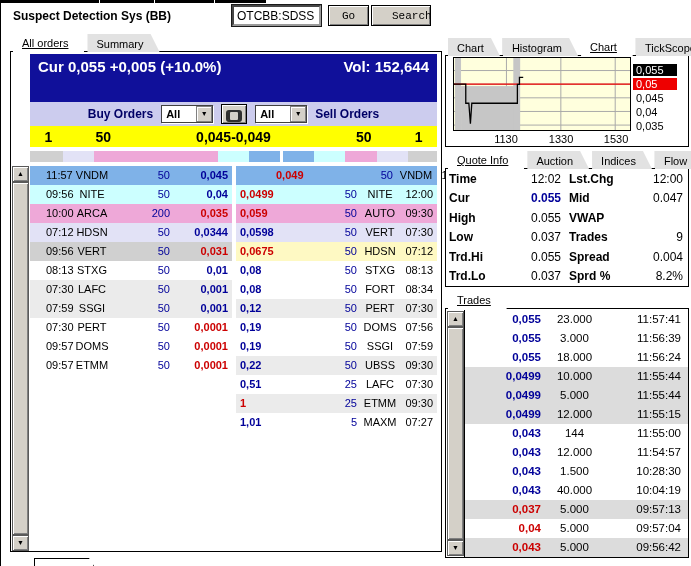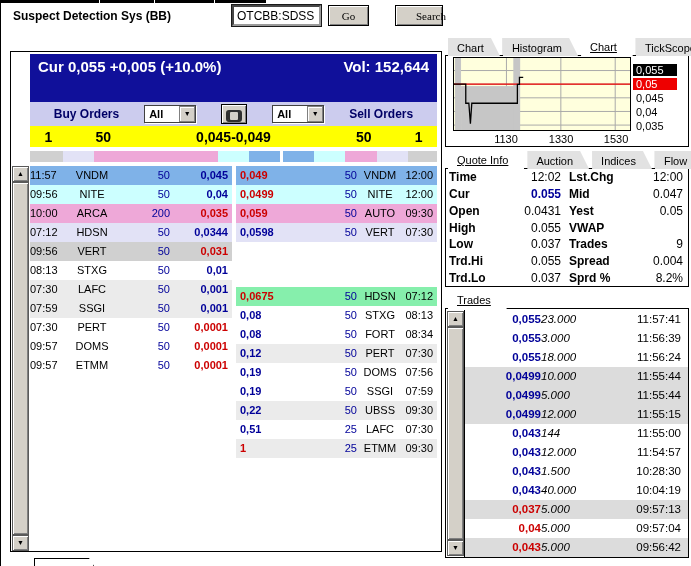--- a/index.html
+++ b/index.html
@@ -15,43 +15,43 @@
   #top-strip { left:0; top:0; width:266px; height:3px;
     background:linear-gradient(90deg,#000 0 99px,#fff 99px 100px,#000 100px 154px,#fff 154px 155px,#000 155px 214px,#fff 214px 215px,#000 215px 266px); }
   #left-border { left:0; top:0; width:1px; height:566px; background:#000; }
 
   #app-title { left:13px; top:9px; font-size:12px; font-weight:bold; }
   #symbol-input { left:232px; top:5px; width:89px; height:21px;
     border:2px inset #9a9a9a; outline:1px solid #1a1a1a; background:#fff;
     font-family:"Liberation Sans",sans-serif; font-size:12px; padding:0 3px; }
   .btn3d { background:var(--button-face); border:1px solid #000;
     box-shadow:inset 1px 1px 0 #fff, inset -1px -1px 0 #808080;
-    font-family:Liberation Serif, serif; font-size:11px; text-align:center; cursor:default; }
+    font-family:Liberation Mono, monospace; font-size:11px; text-align:center; cursor:default; }
   #go-btn { left:328px; top:5px; width:41px; height:21px; }
-  #search-btn { left:395px; top:5px; width:48px; height:21px;padding-left:20px; }
+  #search-btn { left:371px; top:5px; width:60px; height:21px;padding-left:20px; }
 
   
   .tabbar { display:flex; align-items:flex-end; z-index:3; }
   .tab { height:18px; padding:2px 16px 0 9px; background:#e2e2e2; margin-right:3px;
     clip-path:polygon(0 0, calc(100% - 9px) 0, 100% 100%, 0 100%);
     filter:drop-shadow(0 -1px 0 #000) drop-shadow(1px 0 0 #000) drop-shadow(-1px 0 0 #000);
     white-space:nowrap; line-height:16px; }
   .tab.active { background:#fff; height:19px; font-weight:normal; }
   .tab.active .tab-label { text-decoration:underline; }
   #left-tabbar  { left:13px;  top:33px;  height:19px; }
   #chart-tabbar { left:448px; top:37px;  height:19px; }
   #quote-tabbar { left:448px; top:150px; height:19px; }
   #trades-tabbar{ left:448px; top:290px; height:19px; }
 
   
   #left-panel { left:10px; top:51px; width:432px; height:501px; border:1px solid #000; background:#fff; }
   #book-header { left:30px; top:54px; width:407px; height:48px; background:var(--header-navy);
     color:#fff; font-weight:bold; font-size:15px; padding:4px 8px; display:flex; justify-content:space-between; }
   #filter-row { left:30px; top:102px; width:407px; height:24px; background:var(--filter-bar);
-    display:flex; align-items:center; justify-content:center; gap:25px; }
+    display:flex; align-items:center; justify-content:center; gap:8px; }
   .filter-label { font-weight:bold; color:#000066; font-size:12px; }
   .mini-select { width:52px; height:18px; background:#fff; border:1px solid #404040;
     box-shadow:1px 1px 0 #fff; display:flex; align-items:center; }
   .mini-select .val { flex:1; font-weight:bold; padding-left:4px; font-size:11px; }
   .mini-select .drop { width:16px; height:16px; background:var(--button-face);
     border:1px solid #808080; box-shadow:inset 1px 1px 0 #fff; font-size:7px; text-align:center; line-height:14px; }
   #link-btn { width:26px; height:20px; display:flex; align-items:center; justify-content:center; }
   .chain-icon { position:relative; width:16px; height:9px; display:inline-block; }
   .chain-icon::before, .chain-icon::after { content:""; position:absolute; top:0; width:10px; height:8px;
     border:2px solid #303030; border-radius:3px; }
@@ -64,21 +64,21 @@
   .depthbar { height:11px; display:flex; }
   #depth-left  { left:30px;  top:151px; width:250px; }
   #depth-right { left:283px; top:151px; width:154px; }
   .depth-seg { height:100%; }
 
   #bid-list { left:30px;  top:166px; width:202px; }
   #ask-list { left:236px; top:166px; width:201px; }
   .book-row { height:19px; line-height:19px; display:grid; }
   #bid-list .book-row { grid-template-columns:40px 44px 56px 62px; }
   #ask-list .book-row { grid-template-columns:64px 57px 46px 34px; }
-  .c-time  { padding-left:0; }
+  .c-time  { padding-left:16px; }
   .c-mm    { text-align:center; }
   .c-size  { text-align:right; color:var(--price-up-navy); }
   .c-price { text-align:right; font-weight:bold; padding-right:4px; }
   .c-price-l { text-align:left; font-weight:bold; padding-left:4px; }
   .c-time-r { text-align:right; padding-right:4px; }
   .up   { color:var(--price-up-navy); }
   .down { color:var(--price-down-red); }
 
   
   .sbar { width:17px; background:#d4d0c8; display:flex; flex-direction:column; }
@@ -107,39 +107,43 @@
   .q-lab { font-weight:bold; }
   .q-val { text-align:right; }
   .q-val.cur { font-weight:bold; color:var(--price-up-navy); }
   .q-v2 { padding-right:5px; }
 
   
   #trades-box { left:445px; top:308px; width:244px; height:250px; border:1px solid #000; background:#fff; }
   #trade-list { left:464px; top:310px; width:224px; height:247px; border-left:1px solid #000; }
   .trade-row { height:19px; line-height:19px; display:grid; grid-template-columns:76px 67px 1fr; font-size:11.5px; }
   .t-price { text-align:right; font-weight:bold; }
-  .t-size  { text-align:left;font-style:italic; }
+  .t-size  { text-align:center; }
   .t-time  { text-align:right; padding-right:7px; }
 
   #partial-tab { left:34px; top:558px; width:60px; height:8px; background:#fff;
     border:1px solid #000; border-bottom:none;
     clip-path:polygon(0 0, calc(100% - 5px) 0, 100% 100%, 0 100%); }
 </style>
 </head>
 <body>
 
 <div id="app">
   <div class="abs" id="top-strip"></div>
   <div class="abs" id="left-border"></div>
 
   <div class="abs" id="app-title">Suspect Detection Sys (BB)</div>
   <input class="abs" id="symbol-input" value="OTCBB:SDSS" style="">
   <button class="abs btn3d" id="go-btn">Go</button>
   <button class="abs btn3d" id="search-btn">Search</button>
 
+  <div class="abs tabbar" id="left-tabbar">
+      <div class="tab active"><span class="tab-label">All orders</span></div>
+      <div class="tab"><span class="tab-label">Summary</span></div>
+    </div>
 
   <div class="abs" id="left-panel"></div>
 
   <div class="abs" id="book-header">
     <span>Cur 0,055 +0,005 (+10.0%)</span>
     <span>Vol: 152,644</span>
   </div>
 
   <div class="abs" id="filter-row">
     <span class="filter-label">Buy Orders</span>
@@ -242,21 +246,21 @@
         <div class="c-price down">0,0001</div>
       </div>
       <div class="book-row" style="background: rgb(255, 255, 255);">
         <div class="c-time">09:57</div>
         <div class="c-mm">ETMM</div>
         <div class="c-size">50</div>
         <div class="c-price down">0,0001</div>
       </div>
     </div>
   <div class="abs" id="ask-list">
-      <div class="book-row" style="background: rgb(127, 178, 232);">
+      <div class="book-row" style="background: rgb(127, 178, 232); padding-left: 36px;">
         <div class="c-price-l down">0,049</div>
         <div class="c-size">50</div>
         <div class="c-mm">VNDM</div>
         <div class="c-time-r">12:00</div>
       </div>
       <div class="book-row" style="background: rgb(204, 255, 255);">
         <div class="c-price-l down">0,0499</div>
         <div class="c-size">50</div>
         <div class="c-mm">NITE</div>
         <div class="c-time-r">12:00</div>
@@ -266,21 +270,21 @@
         <div class="c-size">50</div>
         <div class="c-mm">AUTO</div>
         <div class="c-time-r">09:30</div>
       </div>
       <div class="book-row" style="background: rgb(226, 226, 246);">
         <div class="c-price-l up">0,0598</div>
         <div class="c-size">50</div>
         <div class="c-mm">VERT</div>
         <div class="c-time-r">07:30</div>
       </div>
-      <div class="book-row" style="background: #86efac; margin-top: 45px;">
+      <div class="book-row" style="background: #fef9c3;">
         <div class="c-price-l down">0,0675</div>
         <div class="c-size">50</div>
         <div class="c-mm">HDSN</div>
         <div class="c-time-r">07:12</div>
       </div>
       <div class="book-row" style="background: rgb(255, 255, 255);">
         <div class="c-price-l up">0,08</div>
         <div class="c-size">50</div>
         <div class="c-mm">STXG</div>
         <div class="c-time-r">08:13</div>
@@ -319,20 +323,26 @@
         <div class="c-price-l up">0,51</div>
         <div class="c-size">25</div>
         <div class="c-mm">LAFC</div>
         <div class="c-time-r">07:30</div>
       </div>
       <div class="book-row" style="background: rgb(235, 235, 235);">
         <div class="c-price-l down">1</div>
         <div class="c-size">25</div>
         <div class="c-mm">ETMM</div>
         <div class="c-time-r">09:30</div>
+      </div>
+      <div class="book-row" style="background: rgb(255, 255, 255);">
+        <div class="c-price-l up">1,01</div>
+        <div class="c-size">5</div>
+        <div class="c-mm">MAXM</div>
+        <div class="c-time-r">07:27</div>
       </div>
     </div>
 
   <div class="abs sbar" id="book-sbar">
     <div class="sb-btn">▲</div>
     <div class="sb-thumb"></div>
     <div class="sb-btn">▼</div>
   </div>
 
   <div class="abs tabbar" id="chart-tabbar">
@@ -385,27 +395,20 @@
         <div class="q-val q-v2">12:00</div>
       </div>
       <div class="q-row">
         <div class="q-lab">Cur</div>
         <div class="q-val cur">0.055</div>
         <div></div>
         <div class="q-lab">Mid</div>
         <div class="q-val q-v2">0.047</div>
       </div>
       <div class="q-row">
-        <div class="q-lab">Open</div>
-        <div class="q-val">0.0431</div>
-        <div></div>
-        <div class="q-lab">Yest</div>
-        <div class="q-val q-v2">0.05</div>
-      </div>
-      <div class="q-row">
         <div class="q-lab">High</div>
         <div class="q-val">0.055</div>
         <div></div>
         <div class="q-lab">VWAP</div>
         <div class="q-val q-v2"></div>
       </div>
       <div class="q-row">
         <div class="q-lab">Low</div>
         <div class="q-val">0.037</div>
         <div></div>

